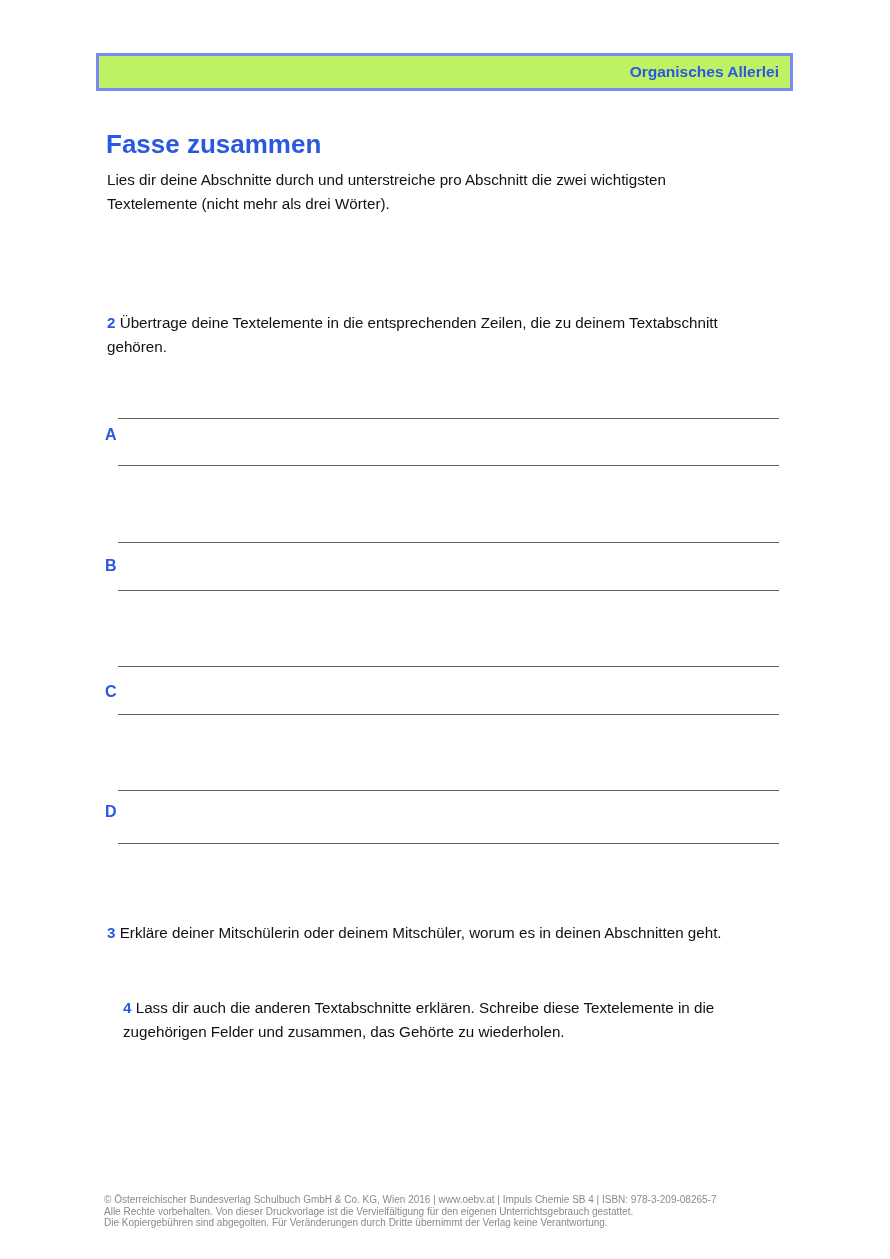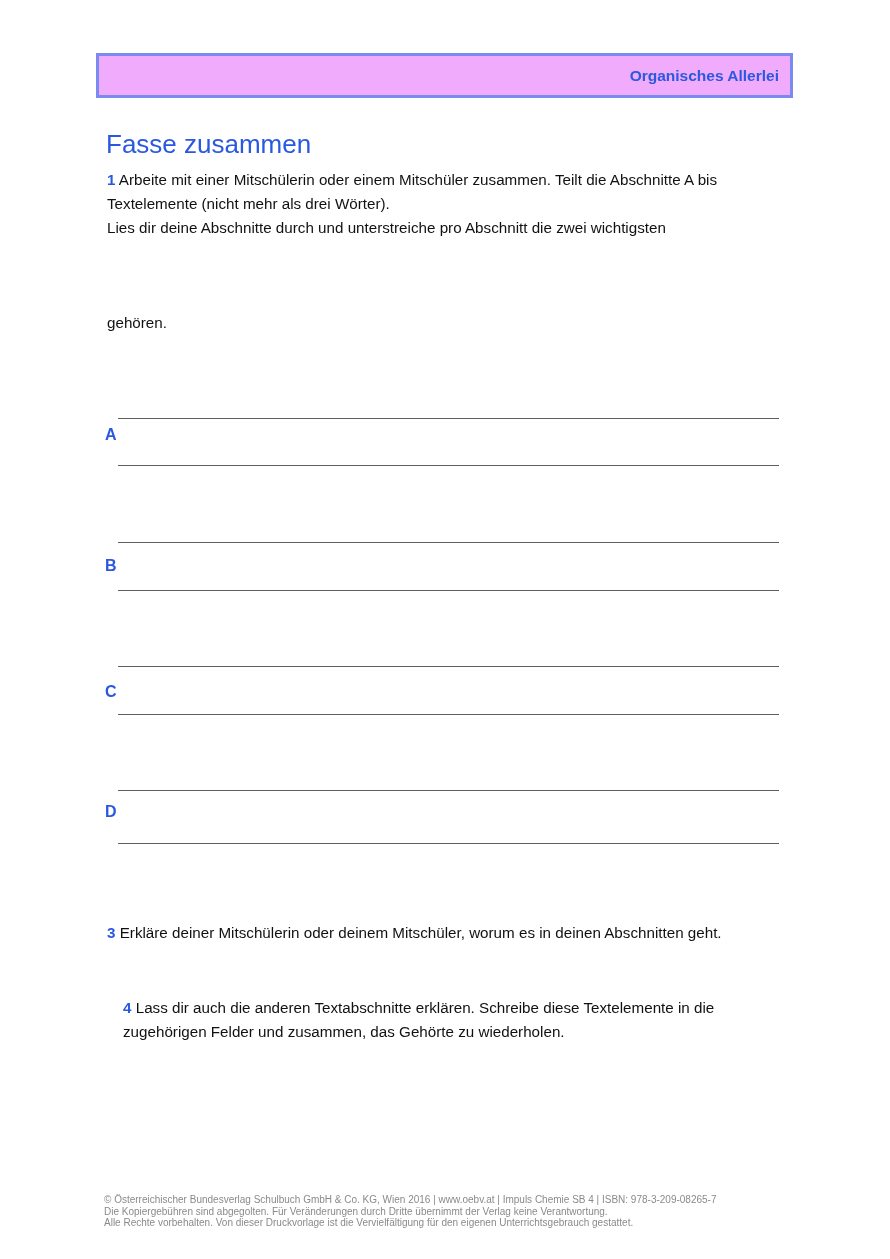--- a/index.html
+++ b/index.html
@@ -14,39 +14,39 @@
   body {
     width: 890px;
     height: 1259px;
     position: relative;
     font-family: "Liberation Sans", sans-serif;
     overflow: hidden;
   }
   .header-box {
     position: absolute;
     left: 96px; top: 53px;
-    width: 697px; height: 45px;
+    width: 697px; height: 38px;
     border: 3px solid var(--border-blue);
     display: flex;
     align-items: center;
     justify-content: flex-end;
     padding-right: 11px;
-    background: #f0abfc;
+    background: #bef264;
   }
   .header-label {
     font-size: 15.5px;
     font-weight: bold;
     color: var(--accent-blue);
     white-space: nowrap;
   }
   .page-title {
     position: absolute;
     left: 106px; top: 129px;
     font-size: 26px;
-    font-weight: normal;
+    font-weight: bold;
     color: var(--accent-blue);
     white-space: nowrap;
   }
   .task {
     position: absolute;
     left: 107px;
     width: 700px;
     font-size: 15.2px;
     line-height: 23.8px;
     color: var(--body-text);
@@ -99,26 +99,26 @@
 </head>
 <body>
 
 <div class="header-box">
   <span class="header-label">Organisches Allerlei</span>
 </div>
 
 <h1 class="page-title">Fasse zusammen</h1>
 
 <div class="task" id="task-1">
-  <div class="task-line"><span class="task-number">1</span> <span>Arbeite mit einer Mitschülerin oder einem Mitschüler zusammen. Teilt die Abschnitte A bis</span></div>
+  <div class="task-line">Lies dir deine Abschnitte durch und unterstreiche pro Abschnitt die zwei wichtigsten</div>
   <div class="task-line">Textelemente (nicht mehr als drei Wörter).</div>
-  <div class="task-line">Lies dir deine Abschnitte durch und unterstreiche pro Abschnitt die zwei wichtigsten</div>
 </div>
 
 <div class="task" id="task-2">
+  <div class="task-line"><span class="task-number">2</span> <span>Übertrage deine Textelemente in die entsprechenden Zeilen, die zu deinem Textabschnitt</span></div>
   <div class="task-line">gehören.</div>
 </div>
 
 <div class="answer-line" id="line-a1"></div>
 <div class="section-label" id="label-a">A</div>
 <div class="answer-line" id="line-a2"></div>
 
 <div class="answer-line" id="line-b1"></div>
 <div class="section-label" id="label-b">B</div>
 <div class="answer-line" id="line-b2"></div>
@@ -135,15 +135,15 @@
   <div class="task-line"><span class="task-number">3</span> <span>Erkläre deiner Mitschülerin oder deinem Mitschüler, worum es in deinen Abschnitten geht.</span></div>
 </div>
 
 <div class="task" id="task-4">
   <div class="task-line"><span class="task-number">4</span> <span>Lass dir auch die anderen Textabschnitte erklären. Schreibe diese Textelemente in die</span></div>
   <div class="task-line">zugehörigen Felder und zusammen, das Gehörte zu wiederholen.</div>
 </div>
 
 <div class="page-footer">
   <div class="footer-line">© Österreichischer Bundesverlag Schulbuch GmbH &amp; Co. KG, Wien 2016 | www.oebv.at | Impuls Chemie SB 4 | ISBN: 978-3-209-08265-7</div>
+  <div class="footer-line">Alle Rechte vorbehalten. Von dieser Druckvorlage ist die Vervielfältigung für den eigenen Unterrichtsgebrauch gestattet.</div>
   <div class="footer-line">Die Kopiergebühren sind abgegolten. Für Veränderungen durch Dritte übernimmt der Verlag keine Verantwortung.</div>
-  <div class="footer-line">Alle Rechte vorbehalten. Von dieser Druckvorlage ist die Vervielfältigung für den eigenen Unterrichtsgebrauch gestattet.</div>
 </div>
 
 </body></html>

